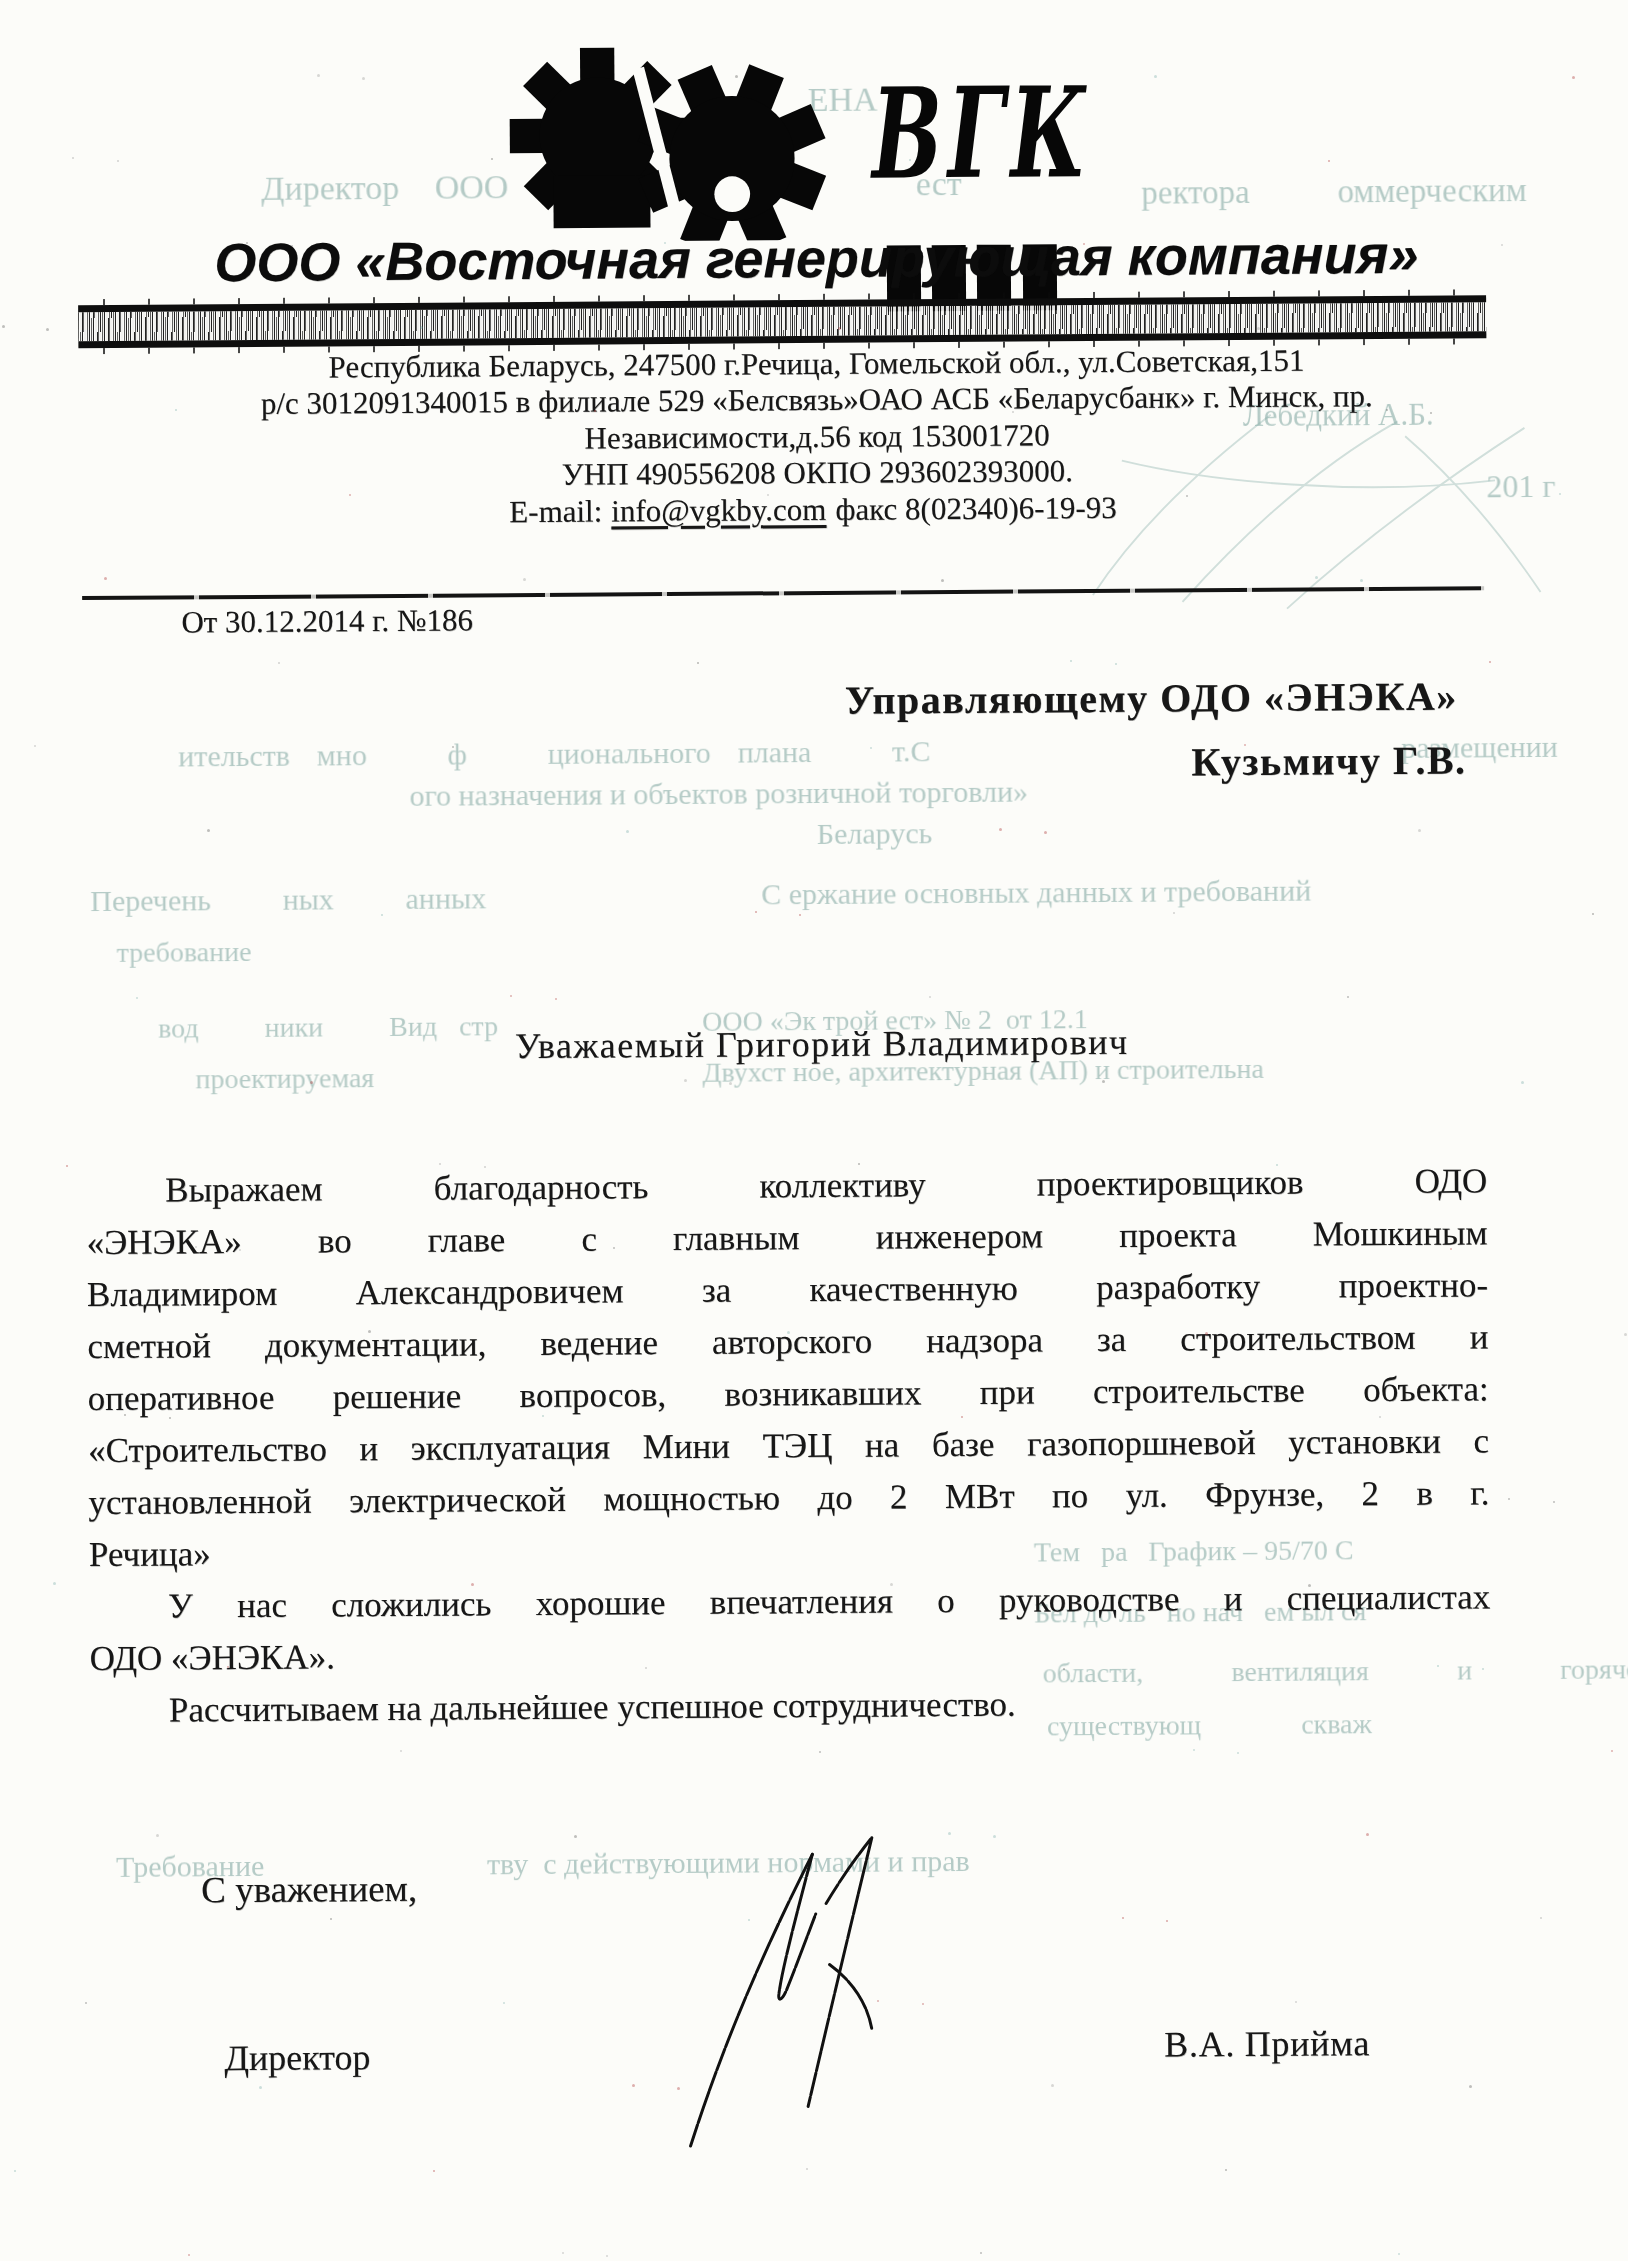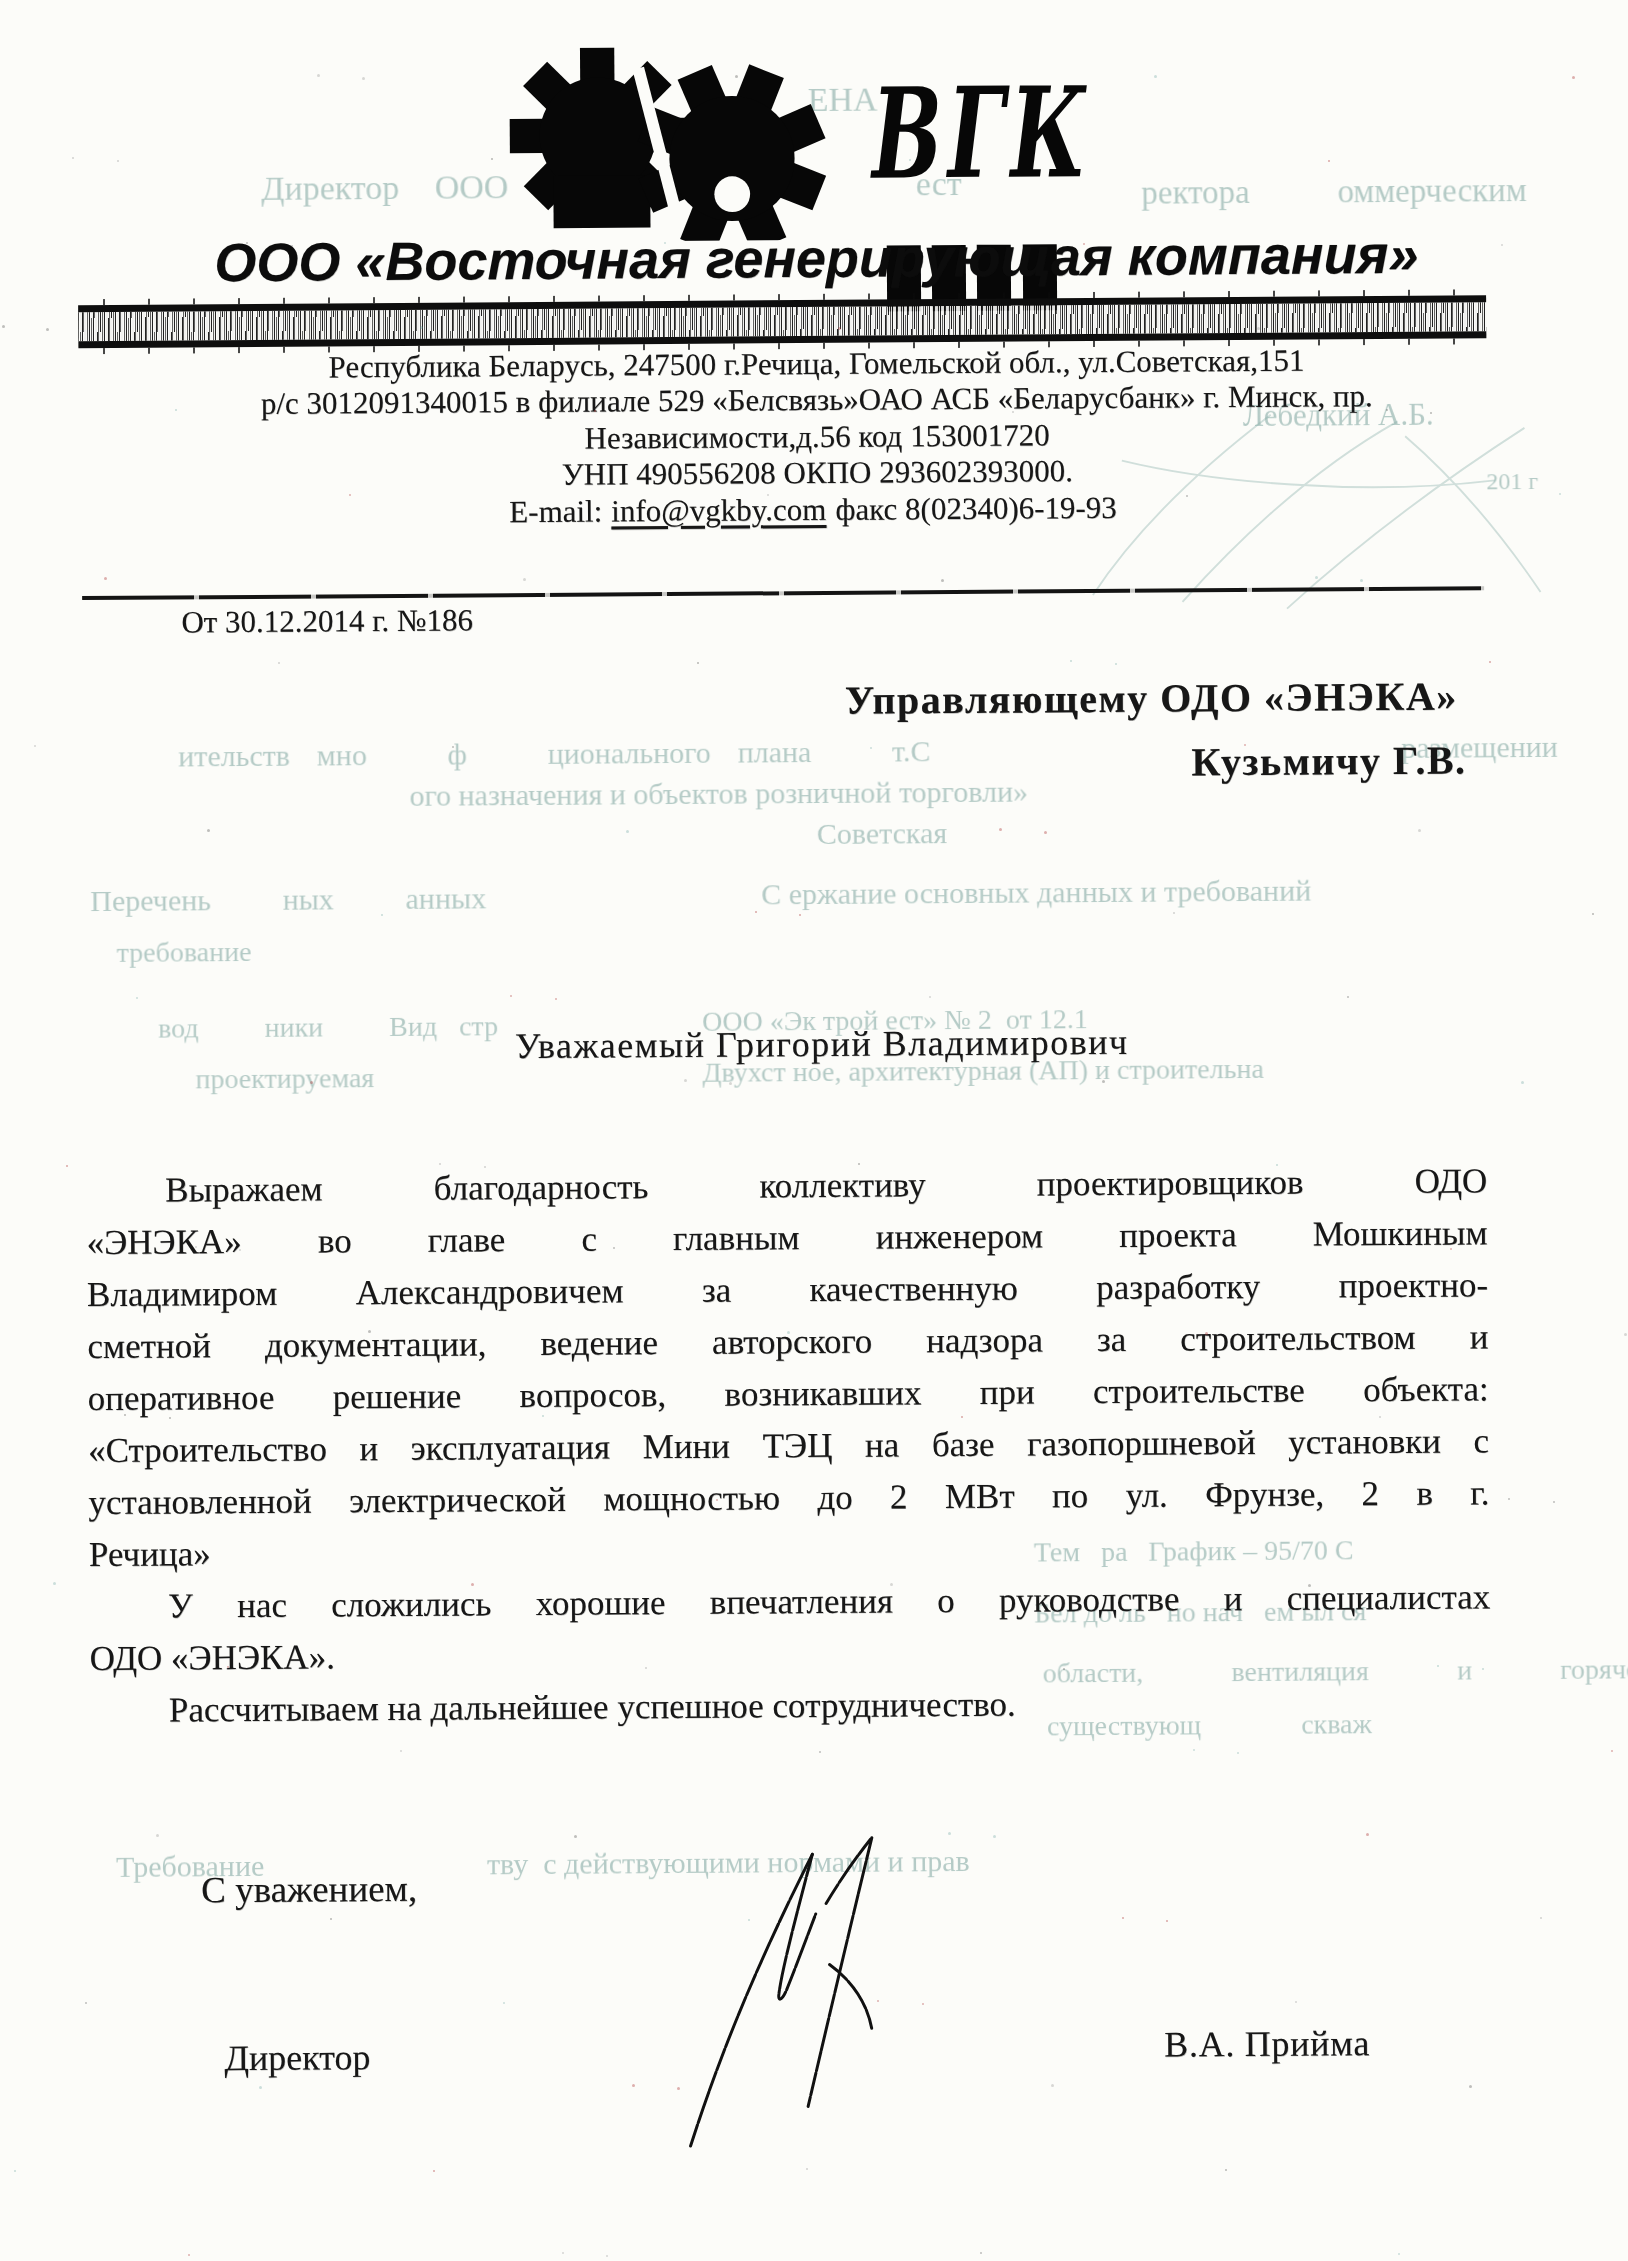--- a/index.html
+++ b/index.html
@@ -55,25 +55,25 @@
 </head>
 <body>
 
 <div class="page">
   <div class="tilt">
 
     <div class="ghost" style="left:260px;top:166px;font-size:34px;word-spacing:27px;">Директор ООО «Эко    рой   ест</div>
     <div class="ghost" style="left:1140px;top:177px;font-size:33px;word-spacing:21px;">ректора   оммерческим</div>
     <div class="ghost" style="left:807px;top:81px;font-size:34px;">ЕНА</div>
     <div class="ghost" style="left:1240px;top:401px;font-size:31px;">Лебедкий А.Б.</div>
-    <div class="ghost" style="left:1483px;top:473px;font-size:24px;">201 г</div>
+    <div class="ghost" style="left:1483px;top:473px;font-size:32px;">201 г</div>
     <div class="ghost" style="left:173px;top:735px;font-size:30px;word-spacing:19.4px;">ительств мно   ф   ционального плана   т.С</div>
     <div class="ghost" style="left:1396px;top:735px;font-size:30px;">размещении</div>
     <div class="ghost" style="left:404px;top:776px;font-size:30px;">ого назначения и объектов розничной торговли»</div>
-    <div class="ghost" style="left:811px;top:817px;font-size:30px;">Советская</div>
+    <div class="ghost" style="left:811px;top:817px;font-size:30px;">Беларусь</div>
     <div class="ghost" style="left:84px;top:879px;font-size:30px;word-spacing:16.4px;">Перечень   ных   анных</div>
     <div class="ghost" style="left:755px;top:877px;font-size:30px;">С ержание основных данных и требований</div>
     <div class="ghost" style="left:110px;top:932px;font-size:28px;">требование</div>
     <div class="ghost" style="left:151px;top:1008px;font-size:28px;word-spacing:15px;">вод   ники   Вид стр</div>
     <div class="ghost" style="left:695px;top:1005px;font-size:28px;">ООО «Эк трой ест» № 2  от 12.1</div>
     <div class="ghost" style="left:188px;top:1059px;font-size:28px;">проектируемая</div>
     <div class="ghost" style="left:695px;top:1056px;font-size:28px;">Двухст ное, архитектурная (АП) и строительна</div>
     <div class="ghost" style="left:1023px;top:1538px;font-size:28px;">Тем   ра   График – 95/70 С</div>
     <div class="ghost" style="left:1023px;top:1599px;font-size:28px;">Бел до ль   но нач   ем ыл ся</div>
     <div class="ghost" style="left:1031px;top:1659px;font-size:28px;word-spacing:22.4px;">области,   вентиляция   и   горячее</div>

